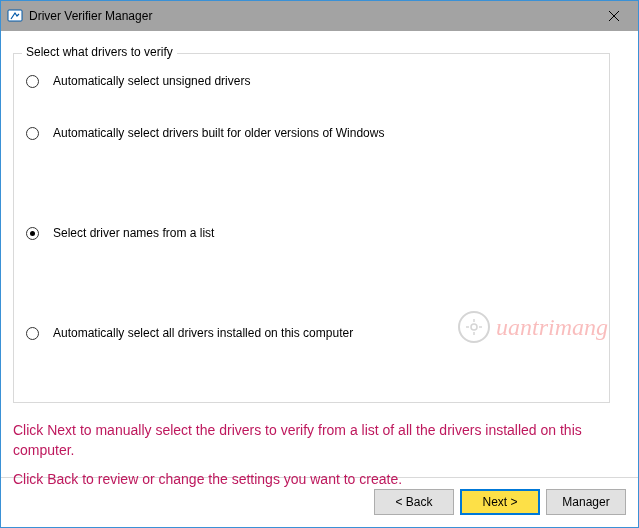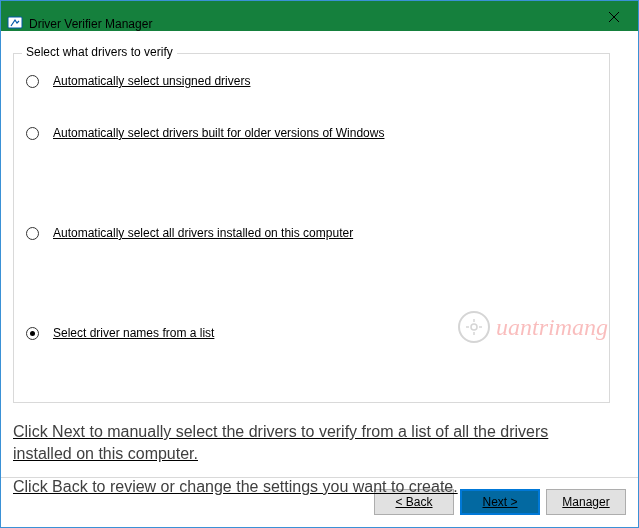--- a/index.html
+++ b/index.html
@@ -7,24 +7,24 @@
       font-family: "Segoe UI", Tahoma, sans-serif;
       font-size: 12px;
       background: #fff;
       width: 639px;
       height: 528px;
       overflow: hidden;
       border: 1px solid #3a91d6;
     }
     .titlebar {
       height: 30px;
-      background: #15803d;
-      color: #000;
-      display: flex;
-      align-items: flex-end;
+      background: #a3a3a3;
+      color: #000;
+      display: flex;
+      align-items: center;
       padding: 0 2px 0 6px;
     }
     .titlebar .app-icon {
       width: 16px;
       height: 16px;
       margin-right: 6px;
       display: flex;
       align-items: center;
       justify-content: center;
     }
@@ -39,21 +39,20 @@
       display: flex;
       align-items: center;
       justify-content: center;
       color: #000;
       cursor: pointer;
     }
     .content {
       padding: 8px 28px 0 12px;
       height: 446px;
       position: relative;
-      text-decoration: underline;
     }
     .groupbox {
       border: 1px solid #d9d9d9;
       margin-top: 14px;
       padding: 14px 12px 12px 12px;
       position: relative;
       height: 350px;
     }
     .groupbox .legend {
       position: absolute;
@@ -90,22 +89,22 @@
     .radio-inner {
       width: 5px;
       height: 5px;
       border-radius: 50%;
       background: #000;
       display: none;
     }
     .radio-row.selected .radio-inner { display: block; }
     .help-text {
       margin-top: 18px;
-      font-size: 16px;
-      color: #404040;
+      font-size: 14px;
+      color: #be185d;
       line-height: 1.4;
     }
     .help-text p { margin-bottom: 10px; }
     .footer {
       border-top: 1px solid #d9d9d9;
       height: 48px;
       display: flex;
       align-items: center;
       justify-content: flex-end;
       padding: 0 12px;
@@ -113,25 +112,24 @@
     }
     .btn {
       min-width: 80px;
       height: 26px;
       border: 1px solid #adadad;
       background: #e1e1e1;
       font-size: 12px;
       font-family: inherit;
       cursor: pointer;
       padding: 0 8px;
-      text-decoration: underline;
     }
     .btn.primary {
       border: 2px solid #0078d7;
-      background: #0369a1;
+      background: #fde047;
     }
     .watermark {
       position: absolute;
       right: 30px;
       top: 280px;
       opacity: 0.35;
       pointer-events: none;
       display: flex;
       align-items: center;
       gap: 6px;
@@ -178,30 +176,30 @@
     <label class="radio-row r1">
       <span class="radio-outer"></span>
       <span>Automatically select unsigned drivers</span>
     </label>
 
     <label class="radio-row r2">
       <span class="radio-outer"></span>
       <span>Automatically select drivers built for older versions of Windows</span>
     </label>
 
-    <label class="radio-row r3">
-      <span class="radio-outer"></span>
-      <span>Automatically select all drivers installed on this computer</span>
-    </label>
-
     <label class="radio-row r4 selected">
       <span class="radio-outer">
           <span class="radio-inner"></span>
         </span>
       <span>Select driver names from a list</span>
+    </label>
+
+    <label class="radio-row r3">
+      <span class="radio-outer"></span>
+      <span>Automatically select all drivers installed on this computer</span>
     </label>
   </div>
 
   <div class="help-text">
     <p>Click Next to manually select the drivers to verify from a list of all the drivers installed on this computer.</p>
     <p>Click Back to review or change the settings you want to create.</p>
   </div>
 
   <div class="watermark">
     <span class="wm-icon">

